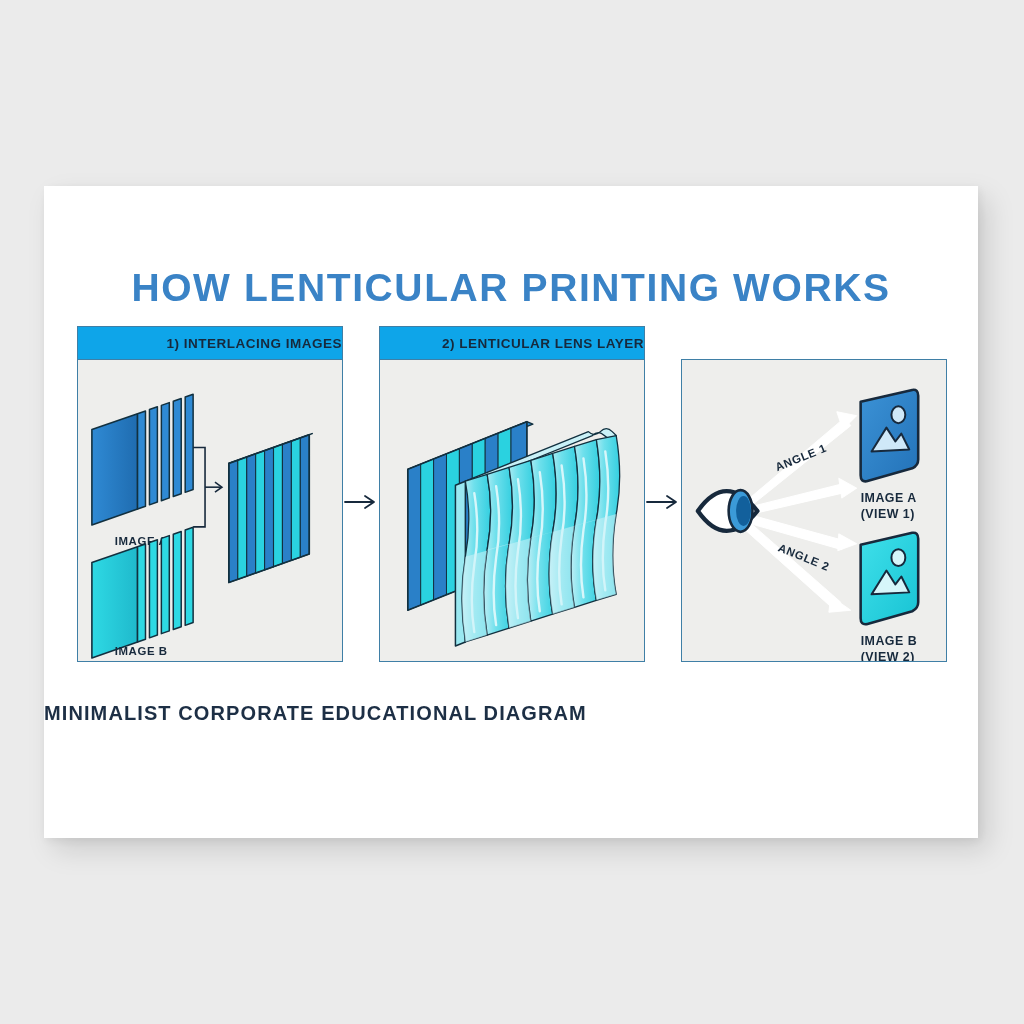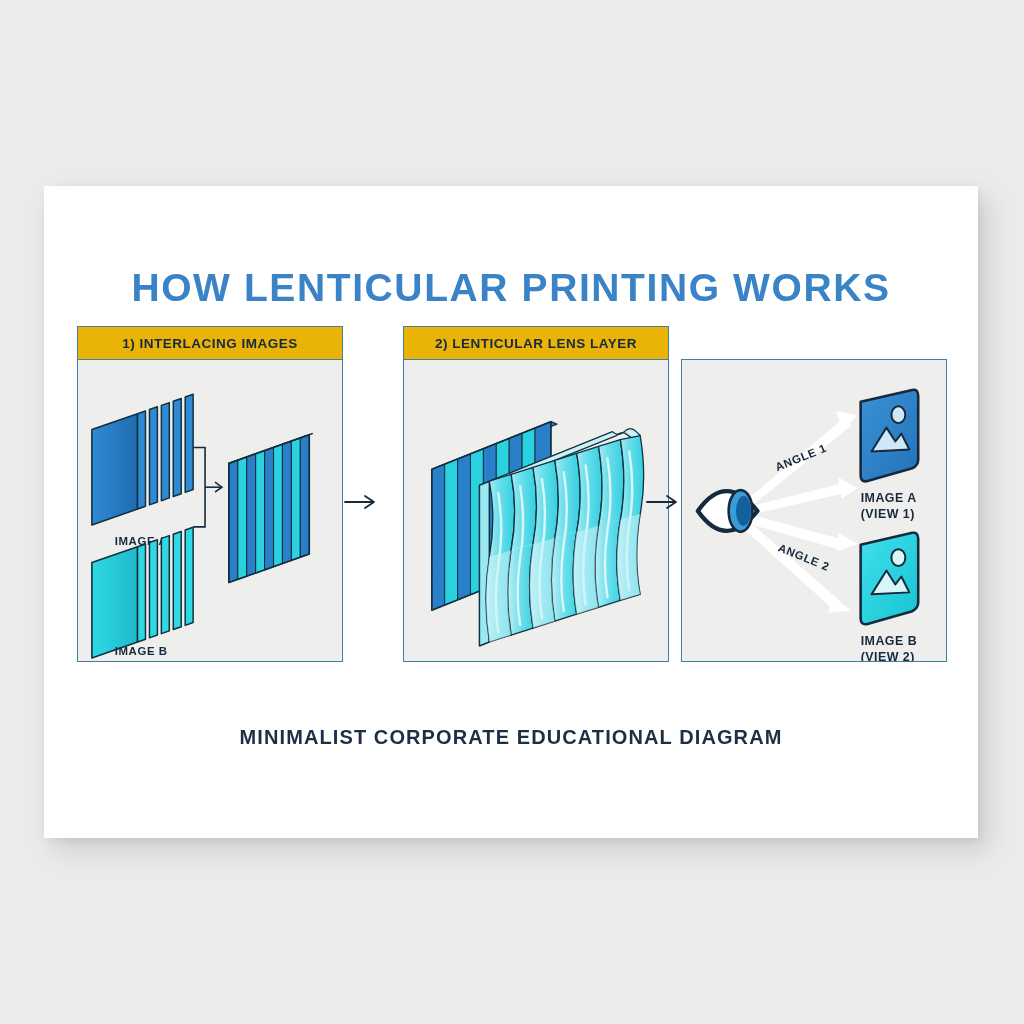--- a/index.html
+++ b/index.html
@@ -27,44 +27,44 @@
     position:absolute;left:0;top:80px;width:934px;
     text-align:center;
     font-size:39px;font-weight:700;
     letter-spacing:1.6px;
     color:#3a83c6;
     white-space:nowrap;
   }
 
   
   .caption{
-    position:absolute;left:0;top:540px;width:934px;
-    text-align:center;
+    position:absolute;left:0;top:516px;width:934px;
+    text-align:left;
     font-size:20px;font-weight:600;
     letter-spacing:1.1px;
     color:#1d2f45;
     white-space:nowrap;
   }
 
   
   .panel{
     position:absolute;
     top:140px;
     width:266px;height:336px;
   }
   .panel.p1{left:33px;}
-  .panel.p2{left:335px;margin-left:24px;}
+  .panel.p2{left:335px;}
   .panel.p3{left:637px;}
 
   .panel-header{
     position:absolute;left:0;top:0;width:100%;height:34px;
     box-sizing:border-box;
-    background:#eab308;
+    background:#0ea5e9;
     border:1.6px solid #3f7fa6;
-    display:flex;align-items:center;justify-content:center;
+    display:flex;align-items:center;justify-content:flex-end;
   }
   .panel-header span{
     font-size:13.5px;font-weight:700;letter-spacing:.5px;
     color:#17293c;white-space:nowrap;
   }
   .panel-body{
     position:absolute;left:0;top:33px;width:100%;height:303px;
     box-sizing:border-box;
     background:#eeeeec;
     border:1.6px solid #3f7fa6;

